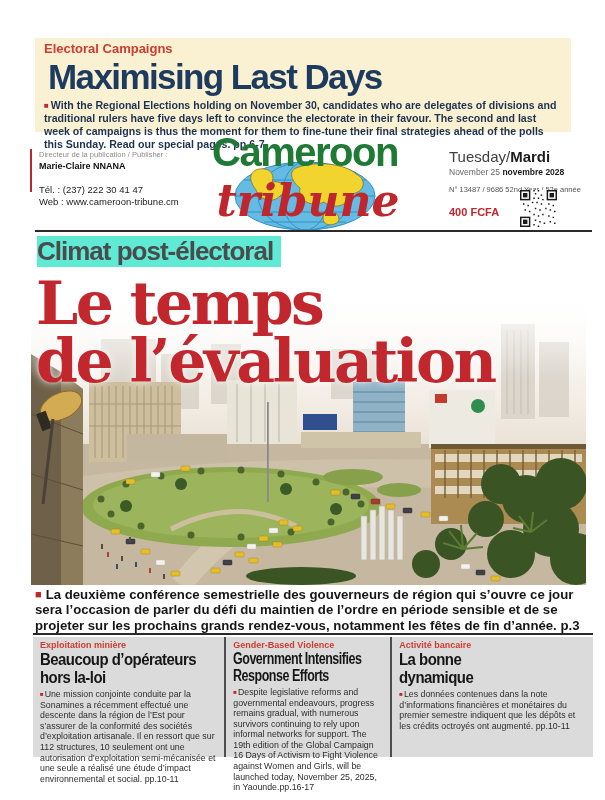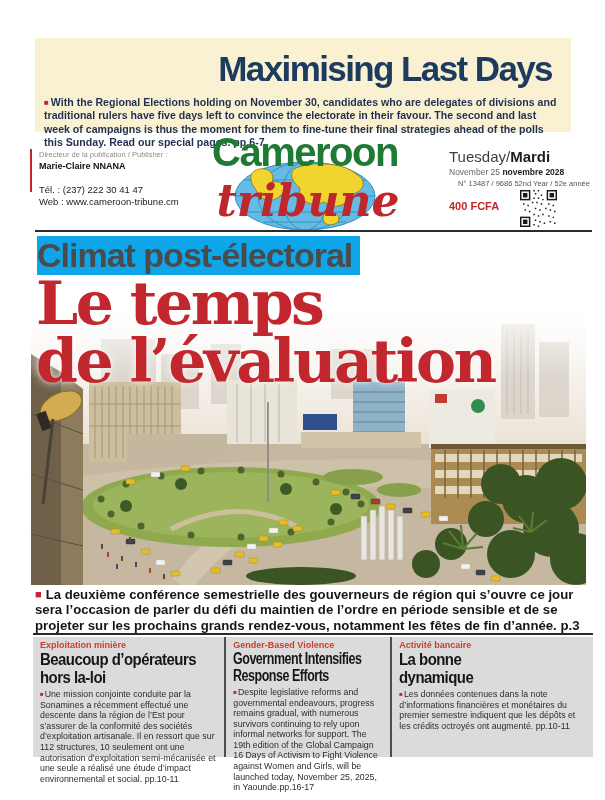--- a/index.html
+++ b/index.html
@@ -4,45 +4,45 @@
 <style>
   html,body{margin:0;padding:0;background:#ffffff;}
   .page{position:relative;width:605px;height:800px;background:#ffffff;overflow:hidden;
         font-family:"Liberation Sans",sans-serif;}
 
   
   .top-banner{position:absolute;left:35px;top:38px;width:536px;height:94px;background:#f9f1d2;
               box-sizing:border-box;padding:4px 9px 0 9px;}
   .banner-kicker{color:#cf3b30;font-weight:bold;font-size:13px;line-height:1.1;}
   .banner-headline{color:#1d3a5f;font-weight:bold;font-size:35px;letter-spacing:-1.6px;
-                   margin:10px;line-height:0.98;text-align:right;}
+                   margin:4px;line-height:0.98;}
   .banner-body{font-size:10.6px;font-weight:bold;color:#1f3150;line-height:1.24;margin-top:2px;}
   .sq{color:#c0272d;font-size:8px;vertical-align:1px;margin-right:2px;}
 
   
   .red-rule{position:absolute;left:30px;top:149px;width:2px;height:43px;background:#c0272d;}
   .pub-block{position:absolute;left:39px;top:150px;width:160px;}
   .pub-label{color:#8d8d8d;font-size:7.5px;}
   .pub-name{font-weight:bold;font-size:9px;color:#111;margin-top:2px;}
   .pub-phone{margin-top:13px;font-size:9.5px;color:#222;}
   .pub-web{font-size:9.5px;color:#222;margin-top:1px;}
   .logo{position:absolute;left:196px;top:130px;width:218px;height:102px;}
   .issue-block{position:absolute;left:449px;top:148px;width:150px;}
   .day{font-size:15px;color:#3f3f3f;}
   .day b{color:#1c1c1c;}
   .date-line{font-size:8.5px;color:#666;margin-top:2px;}
   .date-line b{color:#1c1c1c;}
-  .issue-no{font-size:7.5px;color:#555;margin-top:2px;text-align:center;}
+  .issue-no{font-size:7.5px;color:#555;margin-top:8px;}
   .price{color:#c0272d;font-weight:bold;font-size:11px;margin-top:12px;}
   .qr{position:absolute;left:520px;top:190px;width:37px;height:37px;}
   .rule-1{position:absolute;left:35px;top:230px;width:557px;height:2px;background:#2a2a2a;}
 
   
-  .lead-kicker{position:absolute;left:37px;top:236px;font-size:34px;font-weight:bold;
-               color:#4b4b4b;letter-spacing:-1px;background:#0ea5e9;padding-right:8px;z-index:5;}
+  .lead-kicker{position:absolute;left:37px;top:236px;font-size:26px;font-weight:bold;
+               color:#4b4b4b;letter-spacing:-1px;background:#5eead4;padding-right:8px;z-index:5;}
   .photo{position:absolute;left:31px;top:294px;width:555px;height:291px;}
   .lead-headline{position:absolute;left:36px;top:274px;z-index:4;color:#c2272e;
                  font-family:"DejaVu Serif",serif;font-weight:bold;font-size:60px;
                  line-height:0.97;letter-spacing:-2.5px;
                  text-shadow:0 0 10px rgba(255,255,255,.8),0 0 3px rgba(255,255,255,.55);}
   .lead-caption{position:absolute;left:35px;top:587px;width:550px;font-size:13.2px;
                 font-weight:bold;color:#161616;line-height:1.16;margin:0;}
   .lead-caption .sq{font-size:11px;margin-right:4px;}
   .rule-2{position:absolute;left:33px;top:633px;width:560px;height:2px;background:#2a2a2a;}
 
@@ -60,20 +60,21 @@
   .story-2 .hl-line{font-size:16px;transform:scaleX(.78);}
   .story-body{font-size:8.8px;color:#2d2d2d;line-height:1.2;margin-top:3px;}
   .story-body .sq{font-size:6px;margin-right:1px;}
 </style>
 </head>
 <body>
 
 <div class="page">
 
   <section class="top-banner">
+    <div class="banner-kicker">Electoral Campaigns</div>
     <h1 class="banner-headline">Maximising Last Days</h1>
     <div class="banner-body"><span class="sq">■</span><span>With the Regional Elections holding on November 30, candidates who are delegates of divisions and traditional rulers have five days left to convince the electorate in their favour. The second and last week of campaigns is thus the moment for them to fine-tune their final strategies ahead of the polls this Sunday. Read our special pages. pp.6-7</span></div>
   </section>
 
   <div class="red-rule"></div>
   <div class="pub-block">
     <div class="pub-label">Directeur de la publication / Publisher :</div>
     <div class="pub-name">Marie-Claire NNANA</div>
     <div class="pub-phone">Tél. : (237) 222 30 41 47</div>
     <div class="pub-web">Web : www.cameroon-tribune.cm</div>

